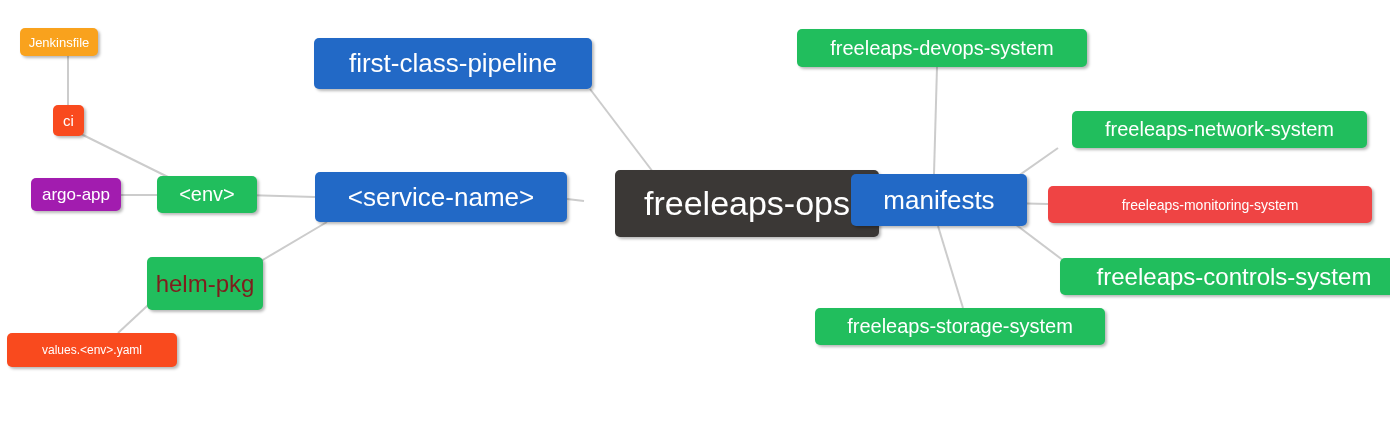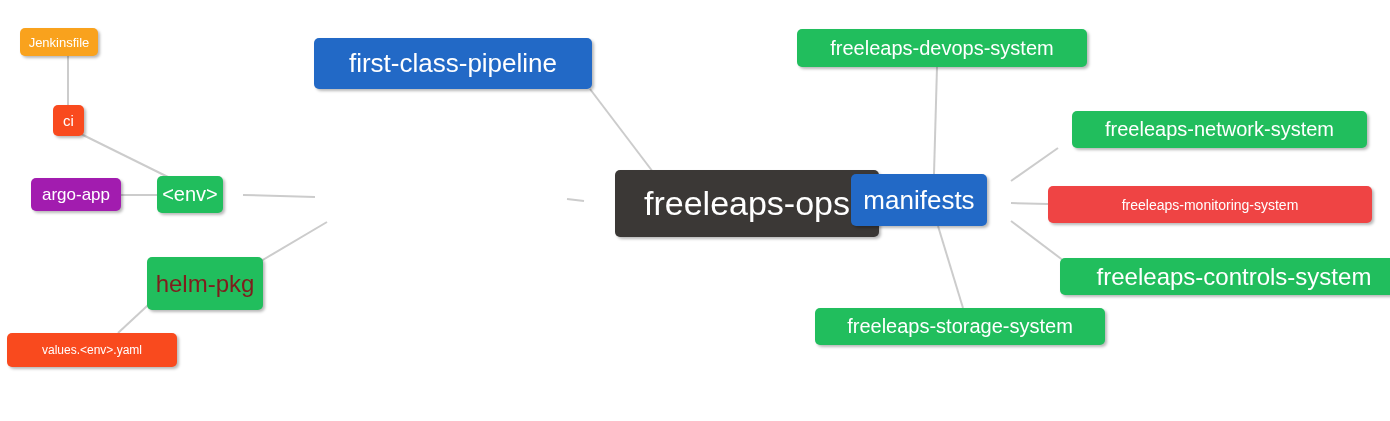--- a/index.html
+++ b/index.html
@@ -51,22 +51,23 @@
       <line x1="846" y1="201" x2="852" y2="201" stroke="#CCCCCC" stroke-width="2"></line>
       <line x1="934" y1="174" x2="937" y2="67" stroke="#CCCCCC" stroke-width="2"></line>
       <line x1="1011" y1="181" x2="1058" y2="148" stroke="#CCCCCC" stroke-width="2"></line>
       <line x1="1011" y1="203" x2="1048" y2="204" stroke="#CCCCCC" stroke-width="2"></line>
       <line x1="1011" y1="221" x2="1064" y2="261" stroke="#CCCCCC" stroke-width="2"></line>
       <line x1="938" y1="226" x2="963" y2="308" stroke="#CCCCCC" stroke-width="2"></line>
     </svg>
 
 <div class="node" style="left: 583px; top: 170px; width: 264px; height: 67px; font-size: 34px; background: rgb(59, 56, 54); color: rgb(255, 255, 255); margin-left: 32px;">freeleaps-ops</div>
     <div class="node" style="left: 314px; top: 38px; width: 278px; height: 51px; font-size: 26px; background: rgb(34, 105, 198); color: rgb(255, 255, 255);">first-class-pipeline</div>
-    <div class="node" style="left: 851px; top: 174px; width: 136px; height: 52px; font-size: 26px; background: rgb(34, 105, 198); color: rgb(255, 255, 255);">manifests</div>
-    <div class="node" style="left: 157px; top: 176px; width: 66px; height: 37px; font-size: 20px; background: rgb(33, 190, 93); color: rgb(255, 255, 255);">&lt;env&gt;</div>
+    <div class="node" style="left: 315px; top: 172px; width: 252px; height: 50px; font-size: 26px; background: rgb(34, 105, 198); color: rgb(255, 255, 255);">&lt;service-name&gt;</div>
+    <div class="node" style="left: 851px; top: 174px; width: 176px; height: 52px; font-size: 26px; background: rgb(34, 105, 198); color: rgb(255, 255, 255);">manifests</div>
+    <div class="node" style="left: 157px; top: 176px; width: 100px; height: 37px; font-size: 20px; background: rgb(33, 190, 93); color: rgb(255, 255, 255);">&lt;env&gt;</div>
     <div class="node" style="left: 147px; top: 257px; width: 116px; height: 53px; font-size: 24px; background: rgb(33, 190, 93); color: #7f1d1d;">helm-pkg</div>
     <div class="node" style="left: 53px; top: 105px; width: 31px; height: 31px; font-size: 15px; background: rgb(249, 74, 30); color: rgb(255, 255, 255);">ci</div>
     <div class="node" style="left: 31px; top: 178px; width: 90px; height: 33px; font-size: 17px; background: #a21caf; color: rgb(255, 255, 255);">argo-app</div>
     <div class="node" style="left: 7px; top: 333px; width: 170px; height: 34px; font-size: 12px; background: rgb(249, 74, 30); color: rgb(255, 255, 255);">values.&lt;env&gt;.yaml</div>
     <div class="node" style="left: 20px; top: 28px; width: 78px; height: 28px; font-size: 13px; background: rgb(249, 162, 29); color: rgb(255, 255, 255);">Jenkinsfile</div>
     <div class="node" style="left: 797px; top: 29px; width: 290px; height: 38px; font-size: 20px; background: rgb(33, 190, 93); color: rgb(255, 255, 255);">freeleaps-devops-system</div>
     <div class="node" style="left: 1053px; top: 111px; width: 295px; height: 37px; font-size: 20px; background: rgb(33, 190, 93); color: rgb(255, 255, 255); margin-left: 19px;">freeleaps-network-system</div>
     <div class="node" style="left: 1048px; top: 186px; width: 324px; height: 37px; font-size: 14px; background: #ef4444; color: rgb(255, 255, 255);">freeleaps-monitoring-system</div>
     <div class="node" style="left: 1060px; top: 258px; width: 348px; height: 37px; font-size: 24px; background: rgb(33, 190, 93); color: rgb(255, 255, 255);">freeleaps-controls-system</div>
     <div class="node" style="left: 815px; top: 308px; width: 290px; height: 37px; font-size: 20px; background: rgb(33, 190, 93); color: rgb(255, 255, 255);">freeleaps-storage-system</div>

